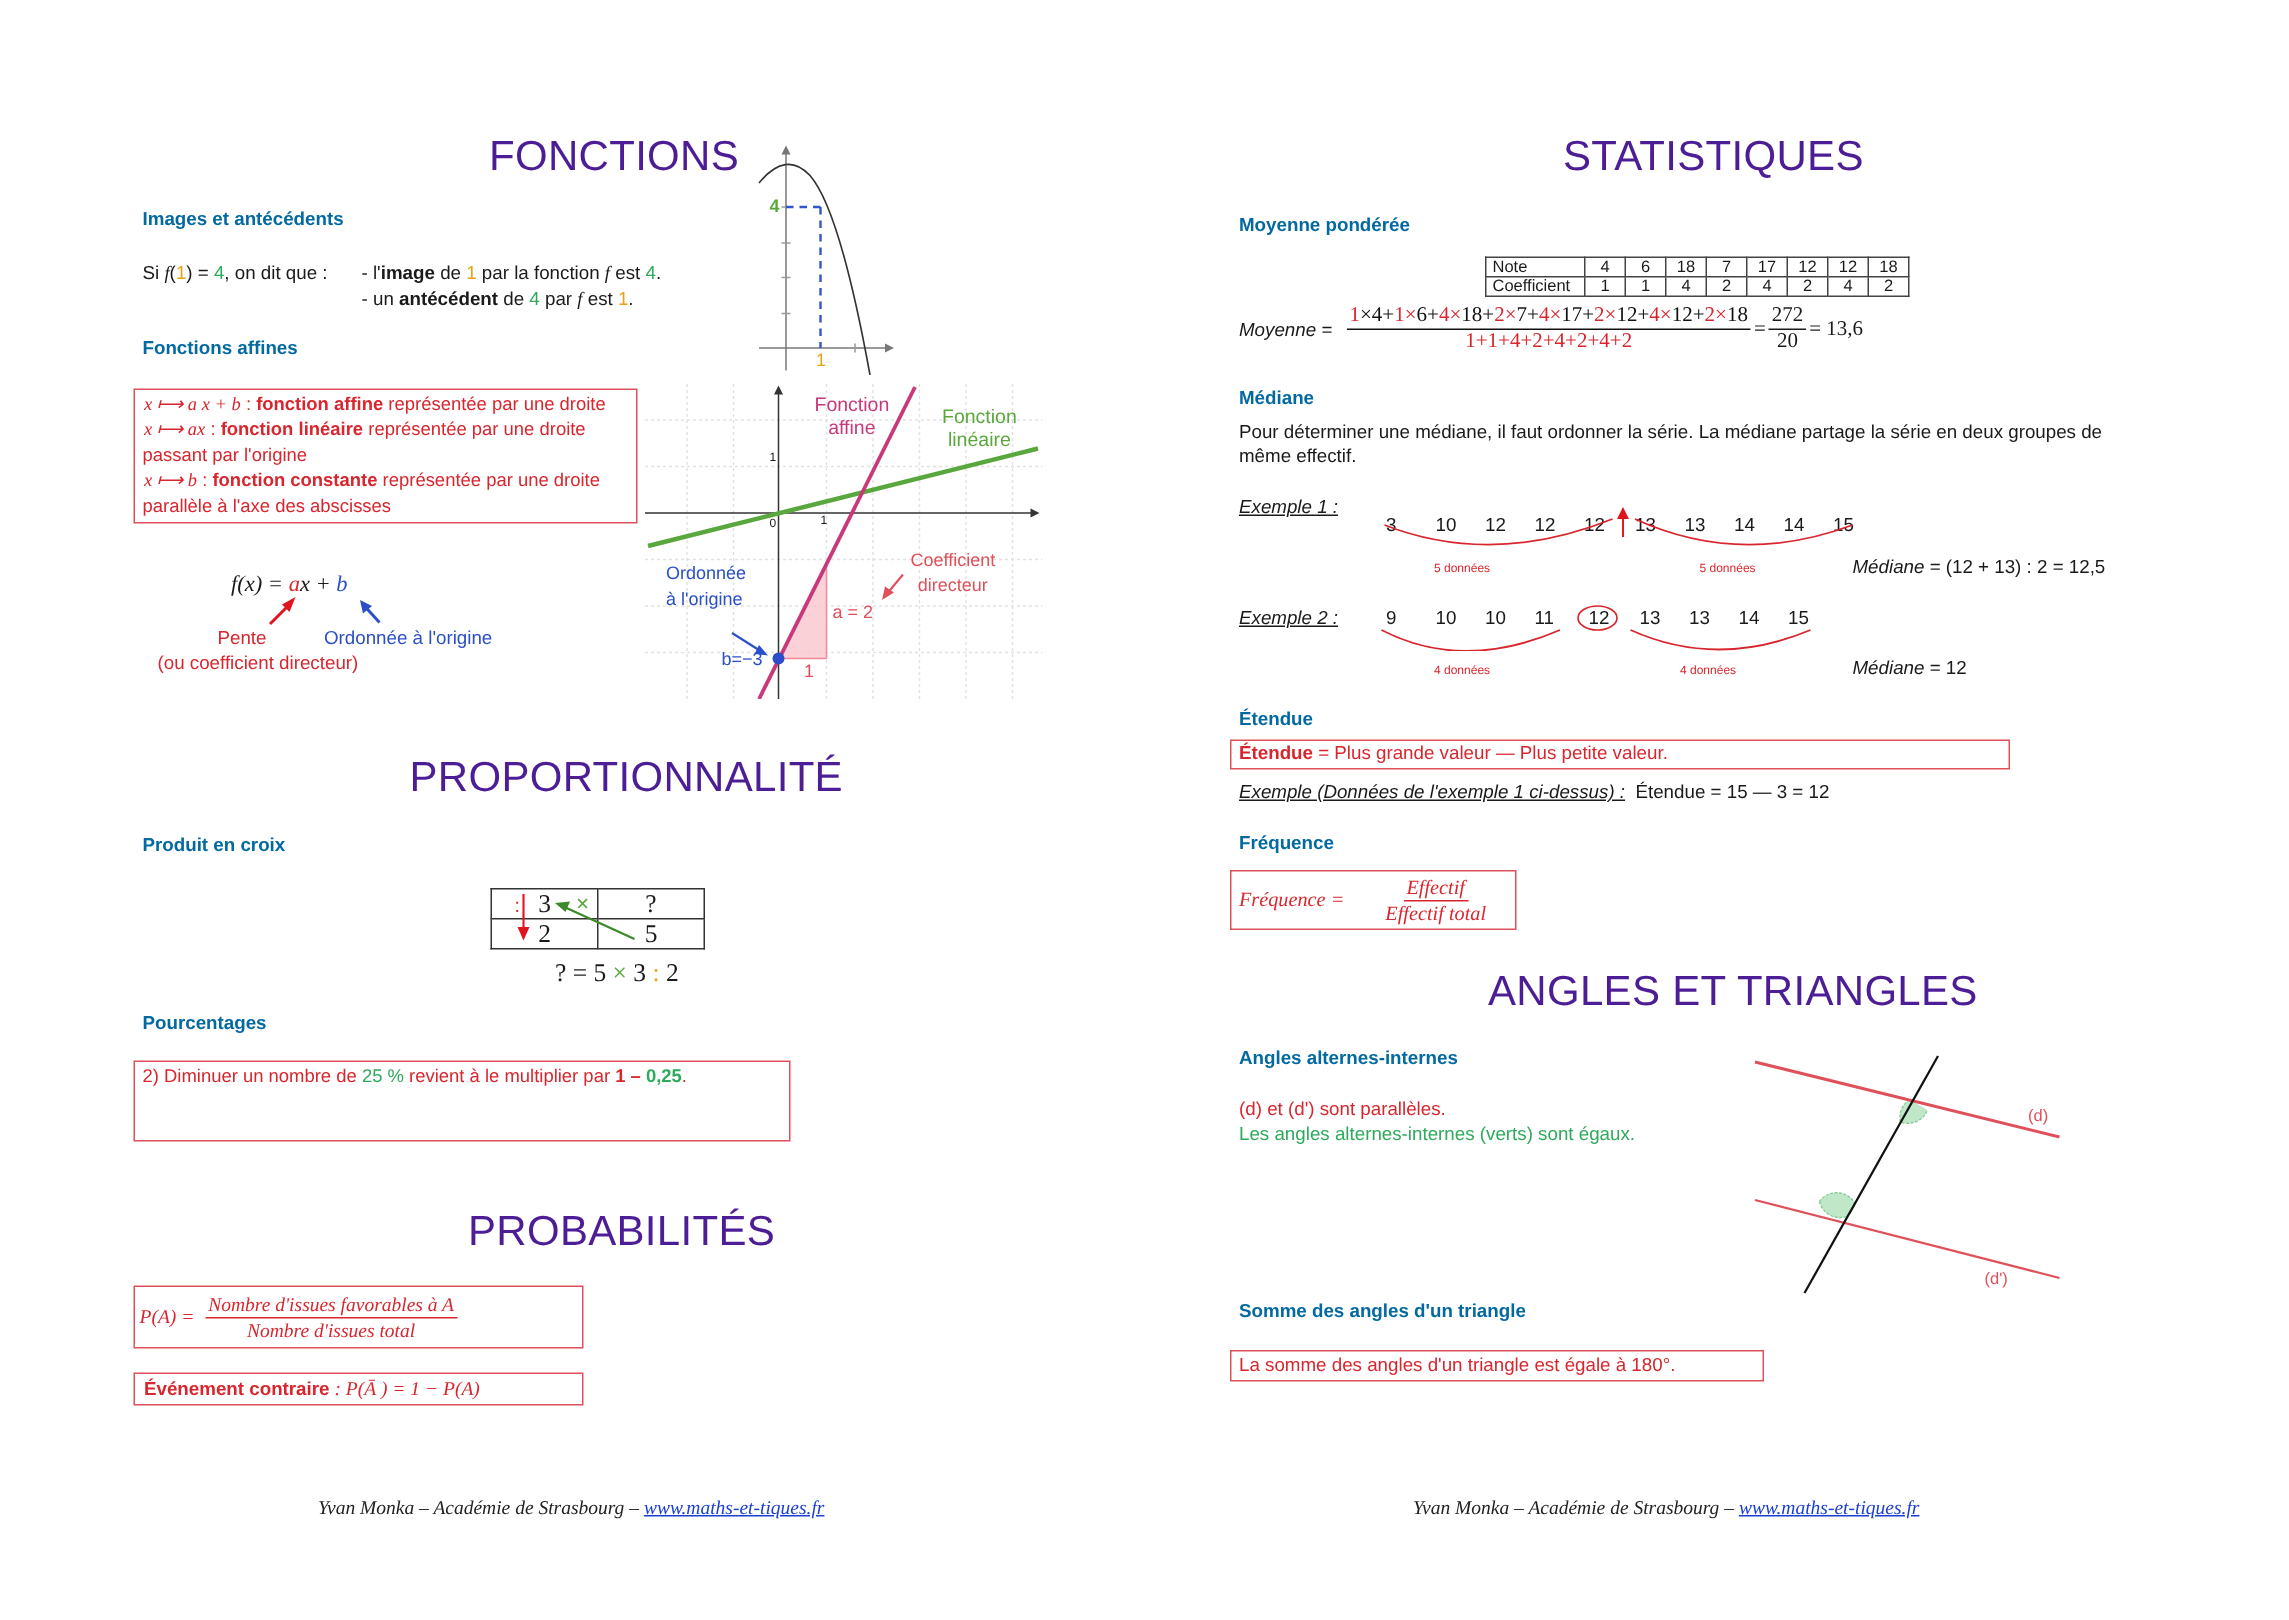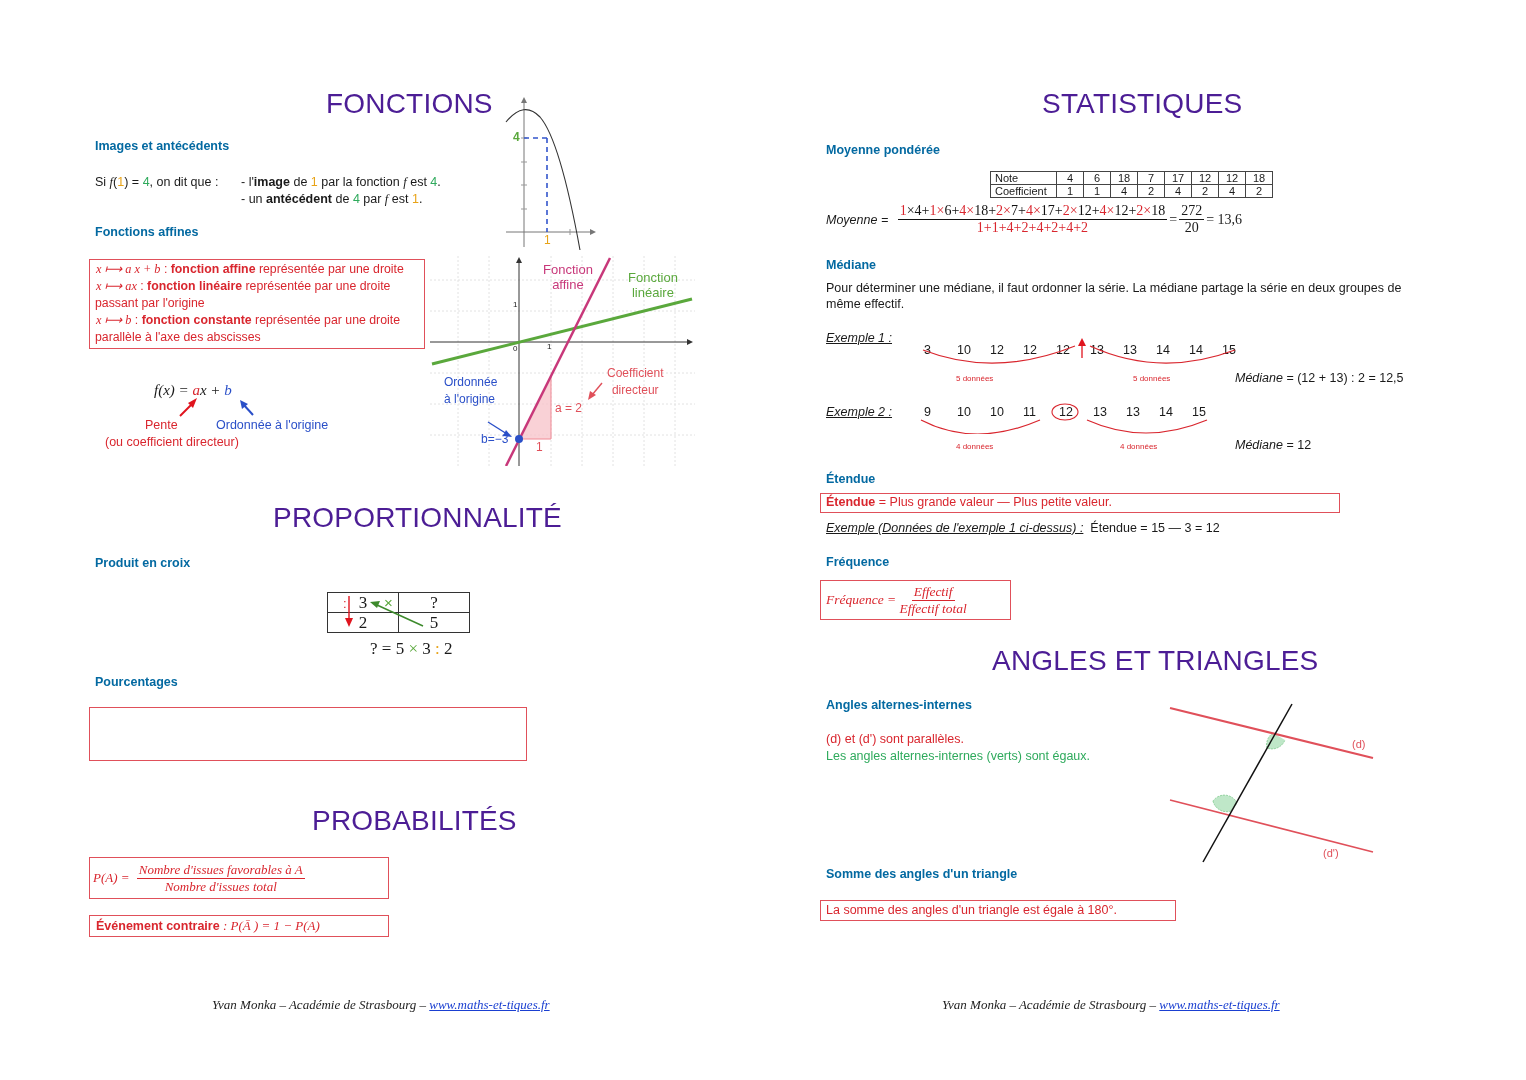--- a/index.html
+++ b/index.html
@@ -167,20 +167,21 @@
     <line x1="96" y1="34" x2="50" y2="13" stroke="#3d8a2c" stroke-width="1.5"></line>
     <polygon points="43,10 53,9 50,16" fill="#3d8a2c"></polygon>
   </svg>
 </div>
 <div class="abs serif" style="left:370px; top:639px; font-size:17px; white-space:nowrap;">
   <span>? = 5 </span><span style="color:#5aa83c;">×</span><span> 3 </span><span class="orange">:</span><span> 2</span>
 </div>
 
 <div class="abs h" style="left:95px; top:675px;">Pourcentages</div>
 <div class="abs box dred" style="left:89px; top:707px; width:438px; height:54px; padding:1px 0 0 5px; line-height:17px; font-size:12.3px;">
+  <div style="white-space:nowrap;"><span>2)  Diminuer un nombre de </span><span class="green">25 %</span><span> revient à le multiplier par </span><span class="bold">1 – </span><span class="bold green">0,25</span><span>.</span></div>
 </div>
 
 <div class="abs title" style="left:312px; top:805px;">PROBABILITÉS</div>
 <div class="abs box dred" style="left:89px; top:857px; width:300px; height:42px; display:flex; align-items:center; padding-left:3px;">
   <span class="serif ital" style="font-size:13px; white-space:pre;">P(A) = </span>
   <span class="frac serif ital" style="font-size:13px; margin-left:4px;">
     <span class="num">Nombre d'issues favorables à A</span>
     <span>Nombre d'issues total</span>
   </span>
 </div>
@@ -271,21 +272,21 @@
 <div class="abs small-red" style="left:1120px; top:442px;">4 données</div>
 <div class="abs" style="left:1235px; top:438px; white-space:nowrap;"><span class="ital">Médiane</span><span> = 12</span></div>
 
 <div class="abs h" style="left:826px; top:472px;">Étendue</div>
 <div class="abs box dred" style="left:820px; top:493px; width:520px; height:20px; padding:1px 0 0 5px; white-space:nowrap;">
   <span class="bold">Étendue</span><span> = Plus grande valeur — Plus petite valeur.</span>
 </div>
 <div class="abs" style="left:826px; top:521px; white-space:pre;text-align:center;"><span class="ital u">Exemple (Données de l'exemple 1 ci-dessus) :</span><span>  Étendue = 15 — 3 = 12</span></div>
 
 <div class="abs h" style="left:826px; top:555px;">Fréquence</div>
-<div class="abs box dred" style="left:820px; top:580px; width:191px; height:40px; display:flex; align-items:center; padding-left:5px; white-space:nowrap;">
+<div class="abs box dred" style="left:820px; top:580px; width:191px; height:40px; display:flex; align-items:center; padding-left:5px; white-space:nowrap;gap:24px;">
   <span class="serif ital" style="font-size:13.5px; white-space:pre;">Fréquence = </span>
   <span class="frac serif ital" style="font-size:13.5px;">
     <span class="num">Effectif</span>
     <span>Effectif total</span>
   </span>
 </div>
 
 <div class="abs title" style="left:992px; top:645px;">ANGLES ET TRIANGLES</div>
 <div class="abs h" style="left:826px; top:698px;">Angles alternes-internes</div>
 <div class="abs dred" style="left:826px; top:732px;">(d) et (d') sont parallèles.</div>

